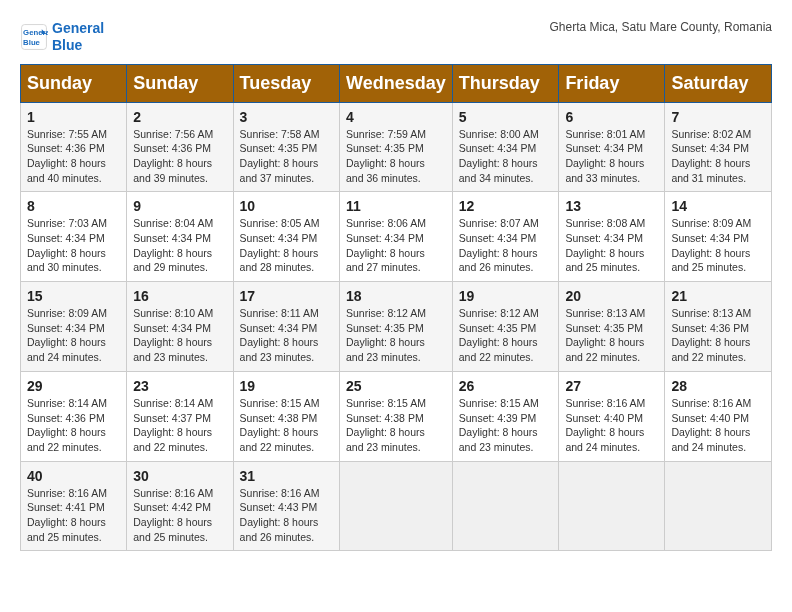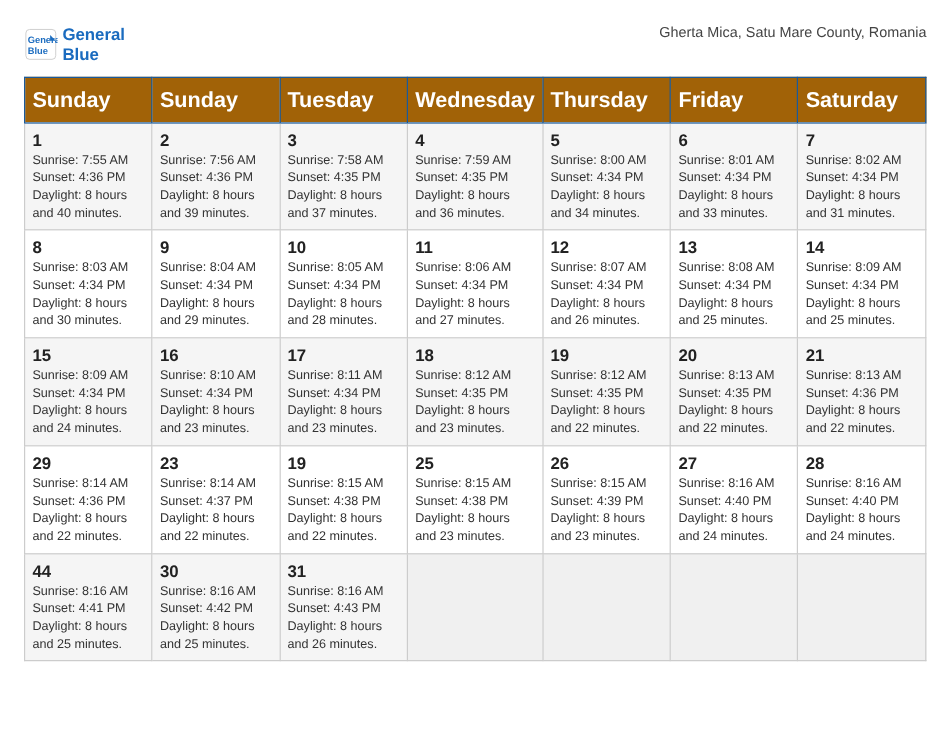--- a/index.html
+++ b/index.html
@@ -172,21 +172,21 @@
           <span class="day-number">7</span>
           <div class="day-info" style="white-space: pre-line;">Sunrise: 8:02 AM
 Sunset: 4:34 PM
 Daylight: 8 hours
 and 31 minutes.</div>
         </td>
       </tr>
       <tr>
         <td>
           <span class="day-number">8</span>
-          <div class="day-info" style="white-space: pre-line;">Sunrise: 8:03 AM
+          <div class="day-info" style="white-space: pre-line;">Sunrise: 7:03 AM
 Sunset: 4:34 PM
 Daylight: 8 hours
 and 30 minutes.</div>
         </td>
         <td>
           <span class="day-number">9</span>
           <div class="day-info" style="white-space: pre-line;">Sunrise: 8:04 AM
 Sunset: 4:34 PM
 Daylight: 8 hours
 and 29 minutes.</div>
@@ -324,21 +324,21 @@
         <td>
           <span class="day-number">28</span>
           <div class="day-info" style="white-space: pre-line;">Sunrise: 8:16 AM
 Sunset: 4:40 PM
 Daylight: 8 hours
 and 24 minutes.</div>
         </td>
       </tr>
       <tr>
         <td>
-          <span class="day-number">44</span>
+          <span class="day-number">40</span>
           <div class="day-info" style="white-space: pre-line;">Sunrise: 8:16 AM
 Sunset: 4:41 PM
 Daylight: 8 hours
 and 25 minutes.</div>
         </td>
         <td>
           <span class="day-number">30</span>
           <div class="day-info" style="white-space: pre-line;">Sunrise: 8:16 AM
 Sunset: 4:42 PM
 Daylight: 8 hours

